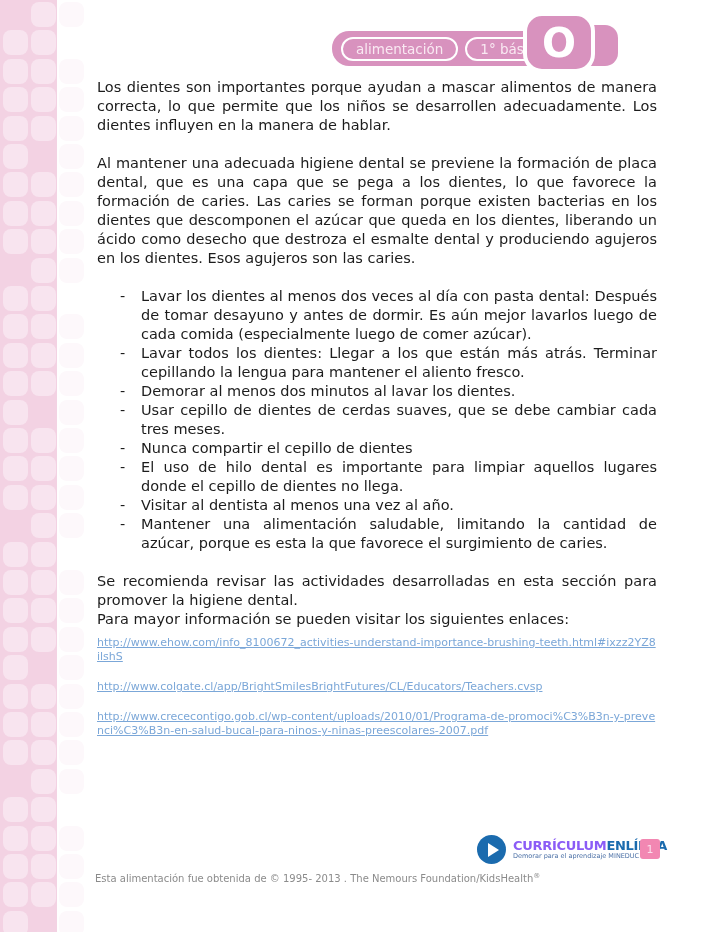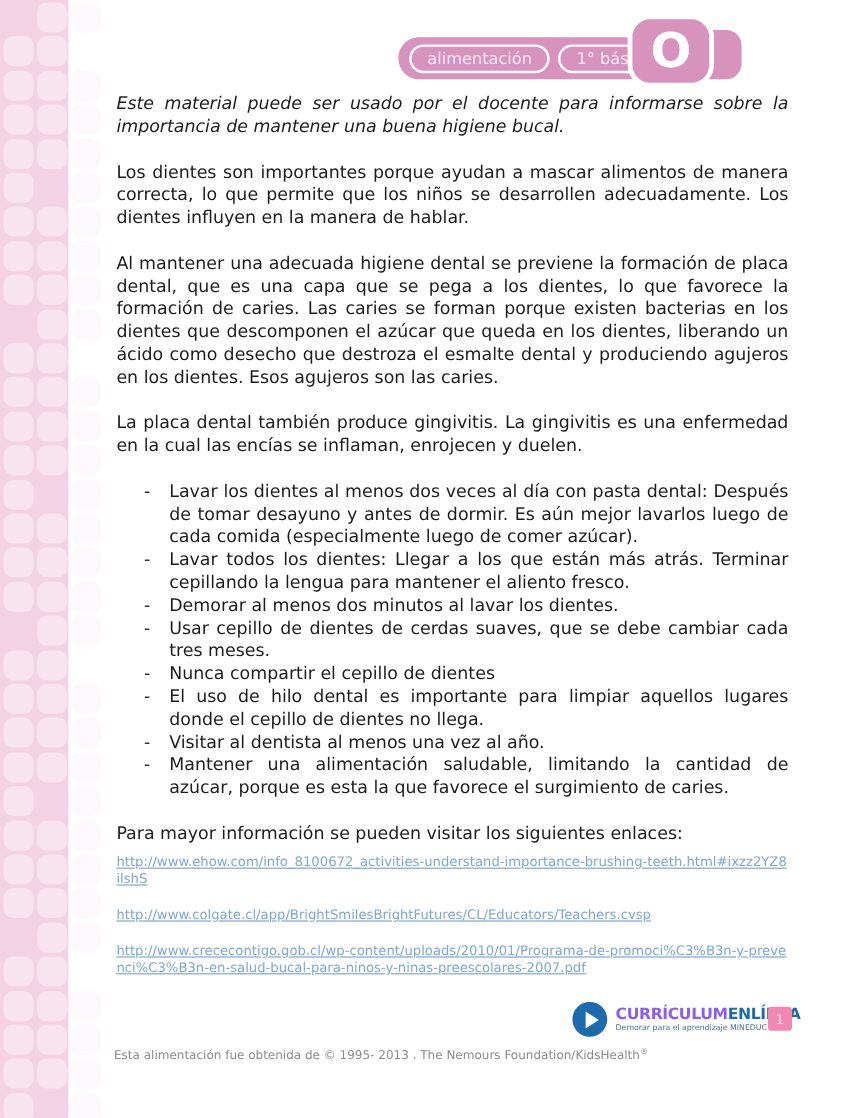--- a/index.html
+++ b/index.html
@@ -160,24 +160,22 @@
       <span class="pill">1° básico</span>
     </div>
     <div class="badge-bump"></div>
     <div class="badge-tile">
       <span>O</span>
     </div>
   </div>
 
   <div class="content">
 
-    <p class="para intro">Este material puede ser usado por el docente para informarse sobre la importancia de mantener una buena higiene bucal.</p>
     <p class="para">Los dientes son importantes porque ayudan a mascar alimentos de manera correcta, lo que permite que los niños se desarrollen adecuadamente. Los dientes influyen en la manera de hablar.</p>
     <p class="para">Al mantener una adecuada higiene dental se previene la formación de placa dental, que es una capa que se pega a los dientes, lo que favorece la formación de caries. Las caries se forman porque existen bacterias en los dientes que descomponen el azúcar que queda en los dientes, liberando un ácido como desecho que destroza el esmalte dental y produciendo agujeros en los dientes. Esos agujeros son las caries.</p>
-    <p class="para">La placa dental también produce gingivitis. La gingivitis es una enfermedad en la cual las encías se inflaman, enrojecen y duelen.</p>
 
 
     <div class="bullets">
       <div class="bullet">
         <span class="dash">-</span>
         <span class="btext">Lavar los dientes al menos dos veces al día con pasta dental: Después de tomar desayuno y antes de dormir. Es aún mejor lavarlos luego de cada comida (especialmente luego de comer azúcar).</span>
       </div>
       <div class="bullet">
         <span class="dash">-</span>
         <span class="btext">Lavar todos los dientes: Llegar a los que están más atrás. Terminar cepillando la lengua para mantener el aliento fresco.</span>
@@ -201,20 +199,21 @@
       <div class="bullet">
         <span class="dash">-</span>
         <span class="btext">Visitar al dentista al menos una vez al año.</span>
       </div>
       <div class="bullet">
         <span class="dash">-</span>
         <span class="btext">Mantener una alimentación saludable, limitando la cantidad de azúcar, porque es esta la que favorece el surgimiento de caries.</span>
       </div>
     </div>
 
+    <p class="para closing">Se recomienda revisar las actividades desarrolladas en esta sección para promover la higiene dental.</p>
     <p class="para closing">Para mayor información se pueden visitar los siguientes enlaces:</p>
 
     <div class="links">
       <a class="link">http://www.ehow.com/info_8100672_activities-understand-importance-brushing-teeth.html#ixzz2YZ8ilshS</a>
       <a class="link">http://www.colgate.cl/app/BrightSmilesBrightFutures/CL/Educators/Teachers.cvsp</a>
       <a class="link">http://www.crececontigo.gob.cl/wp-content/uploads/2010/01/Programa-de-promoci%C3%B3n-y-prevenci%C3%B3n-en-salud-bucal-para-ninos-y-ninas-preescolares-2007.pdf</a>
     </div>
   </div>
 
   <div class="logo">

